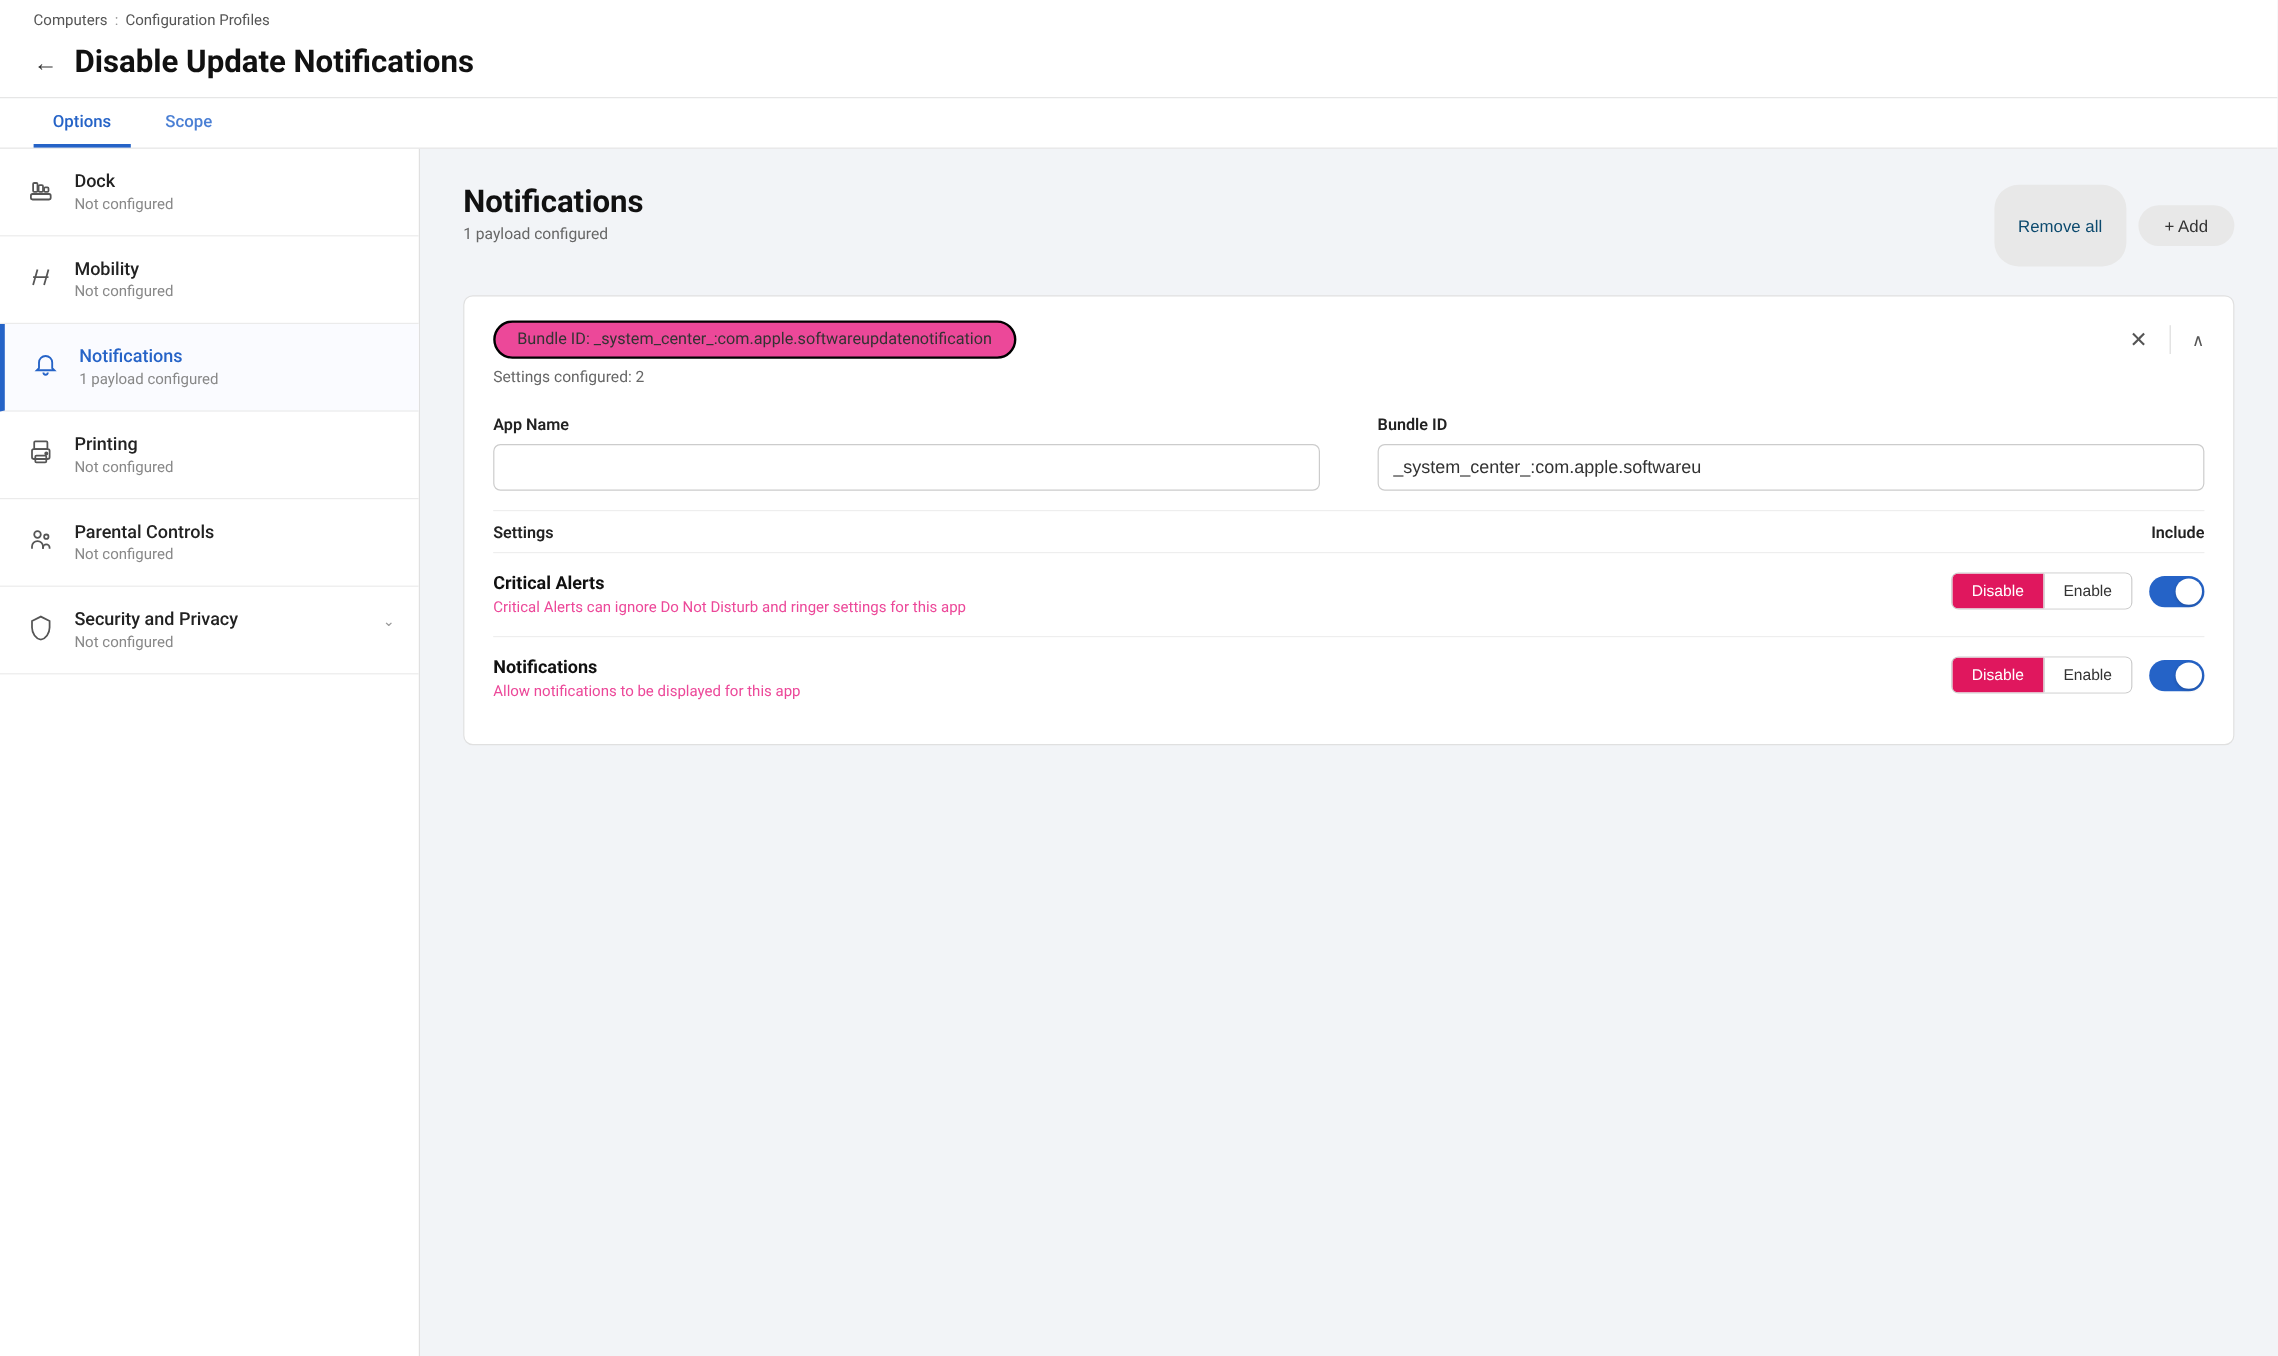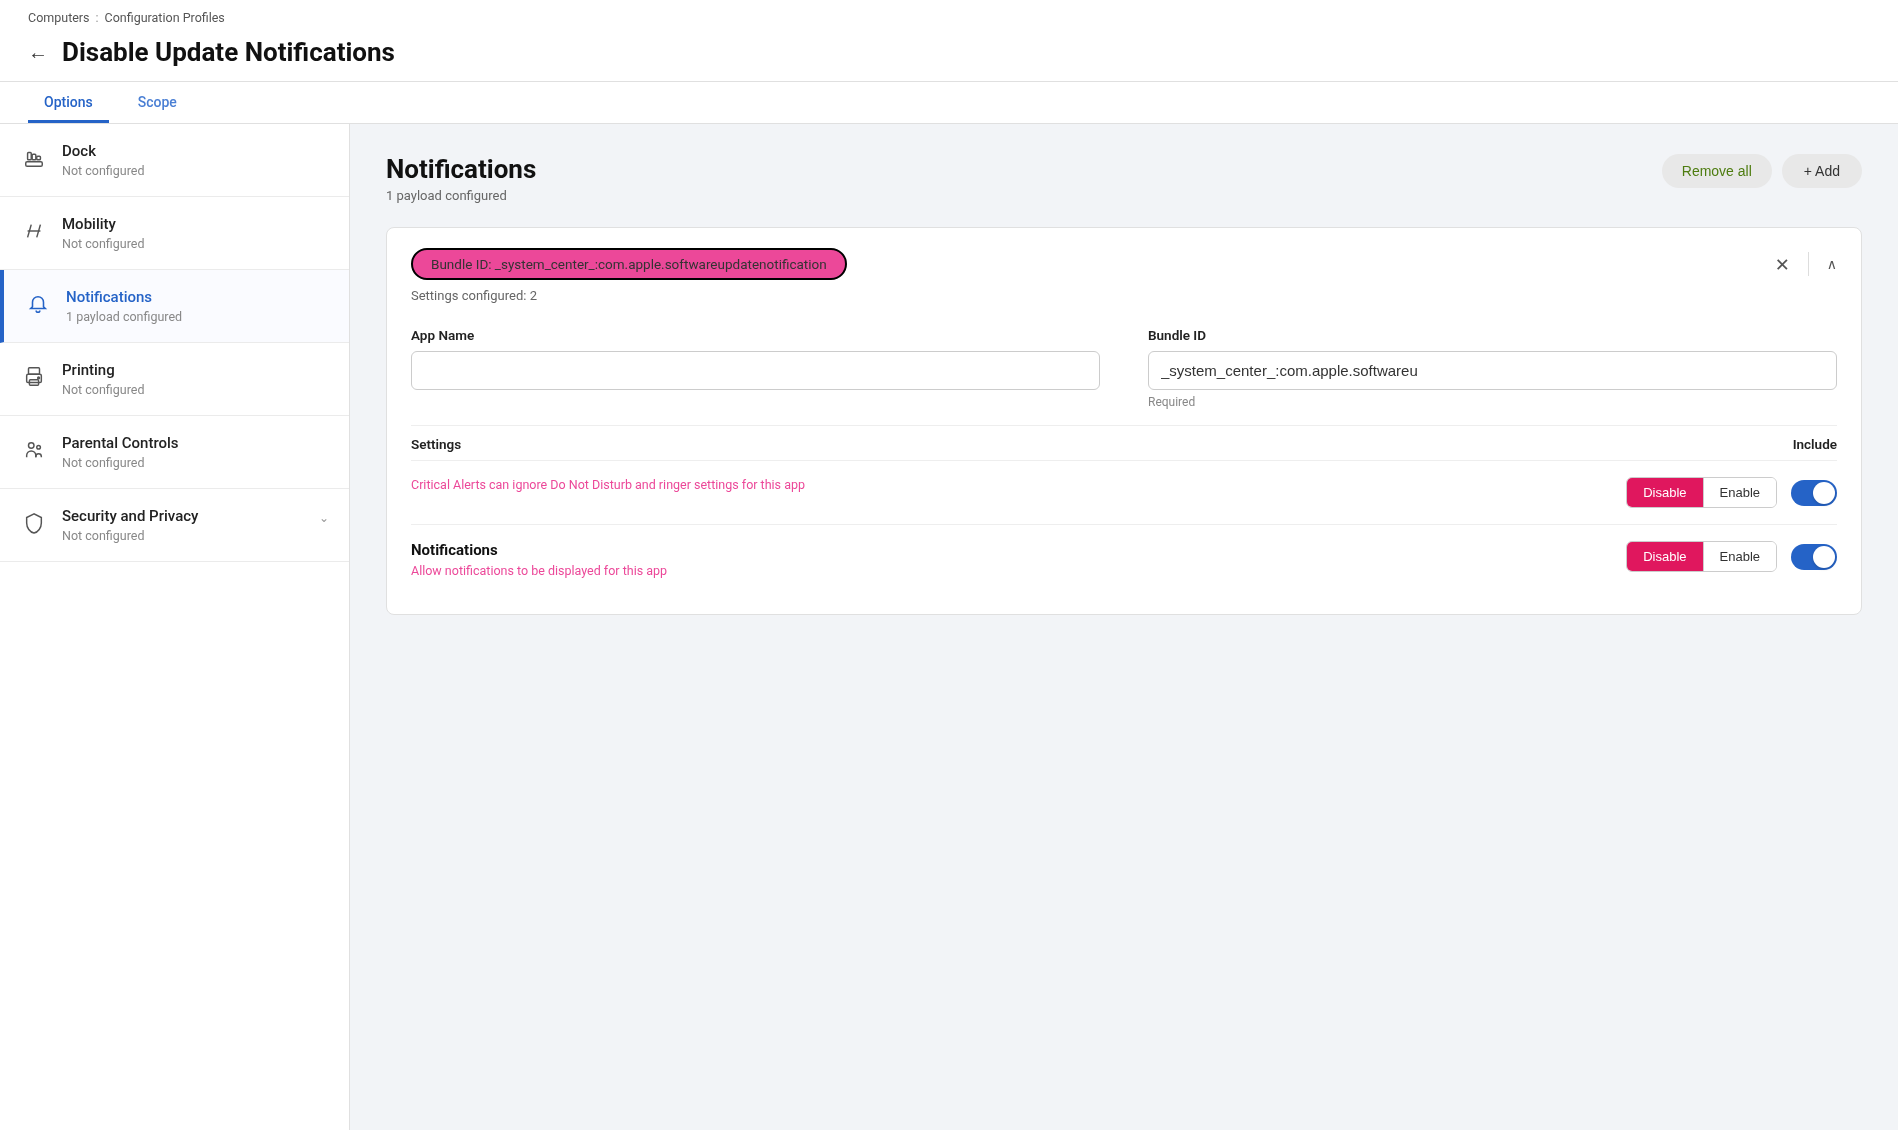--- a/index.html
+++ b/index.html
@@ -162,24 +162,24 @@
     }
     .header-actions {
       display: flex;
       gap: 10px;
       align-items: center;
     }
     .btn-remove-all {
       background: #e8e8e8;
       border: none;
       border-radius: 20px;
-      padding: 9px 20px;
+      padding: 26px 20px;
       font-size: 14px;
       cursor: pointer;
-      color: #4d7c0f;
+      color: #0c4a6e;
       font-weight: 400;
     }
     .btn-add {
       background: #e8e8e8;
       border: none;
       border-radius: 20px;
       padding: 9px 22px;
       font-size: 14px;
       cursor: pointer;
       color: #333;
@@ -515,32 +515,32 @@
       <div class="settings-count">Settings configured: 2</div>
 
       <div class="form-row">
         <div class="form-group">
           <label class="form-label">App Name</label>
           <input class="form-input" type="text" value="" style="">
         </div>
         <div class="form-group">
           <label class="form-label">Bundle ID</label>
           <input class="form-input" type="text" value="_system_center_:com.apple.softwareu" style="">
-          <div class="required-text">Required</div>
         </div>
       </div>
 
       <div class="settings-header">
         <span class="settings-label">Settings</span>
         <span class="include-label">Include</span>
       </div>
 
       <div class="setting-row">
         <div class="setting-row-inner">
           <div class="setting-left">
+            <div class="setting-title">Critical Alerts</div>
             <div class="setting-desc">Critical Alerts can ignore Do Not Disturb and ringer settings for this app</div>
           </div>
           <div class="setting-right">
             <div class="dis-en-group">
               <button class="dis-btn">Disable</button>
               <button class="en-btn">Enable</button>
             </div>
             <div class="toggle-switch">
               <div class="toggle-knob"></div>
             </div>

